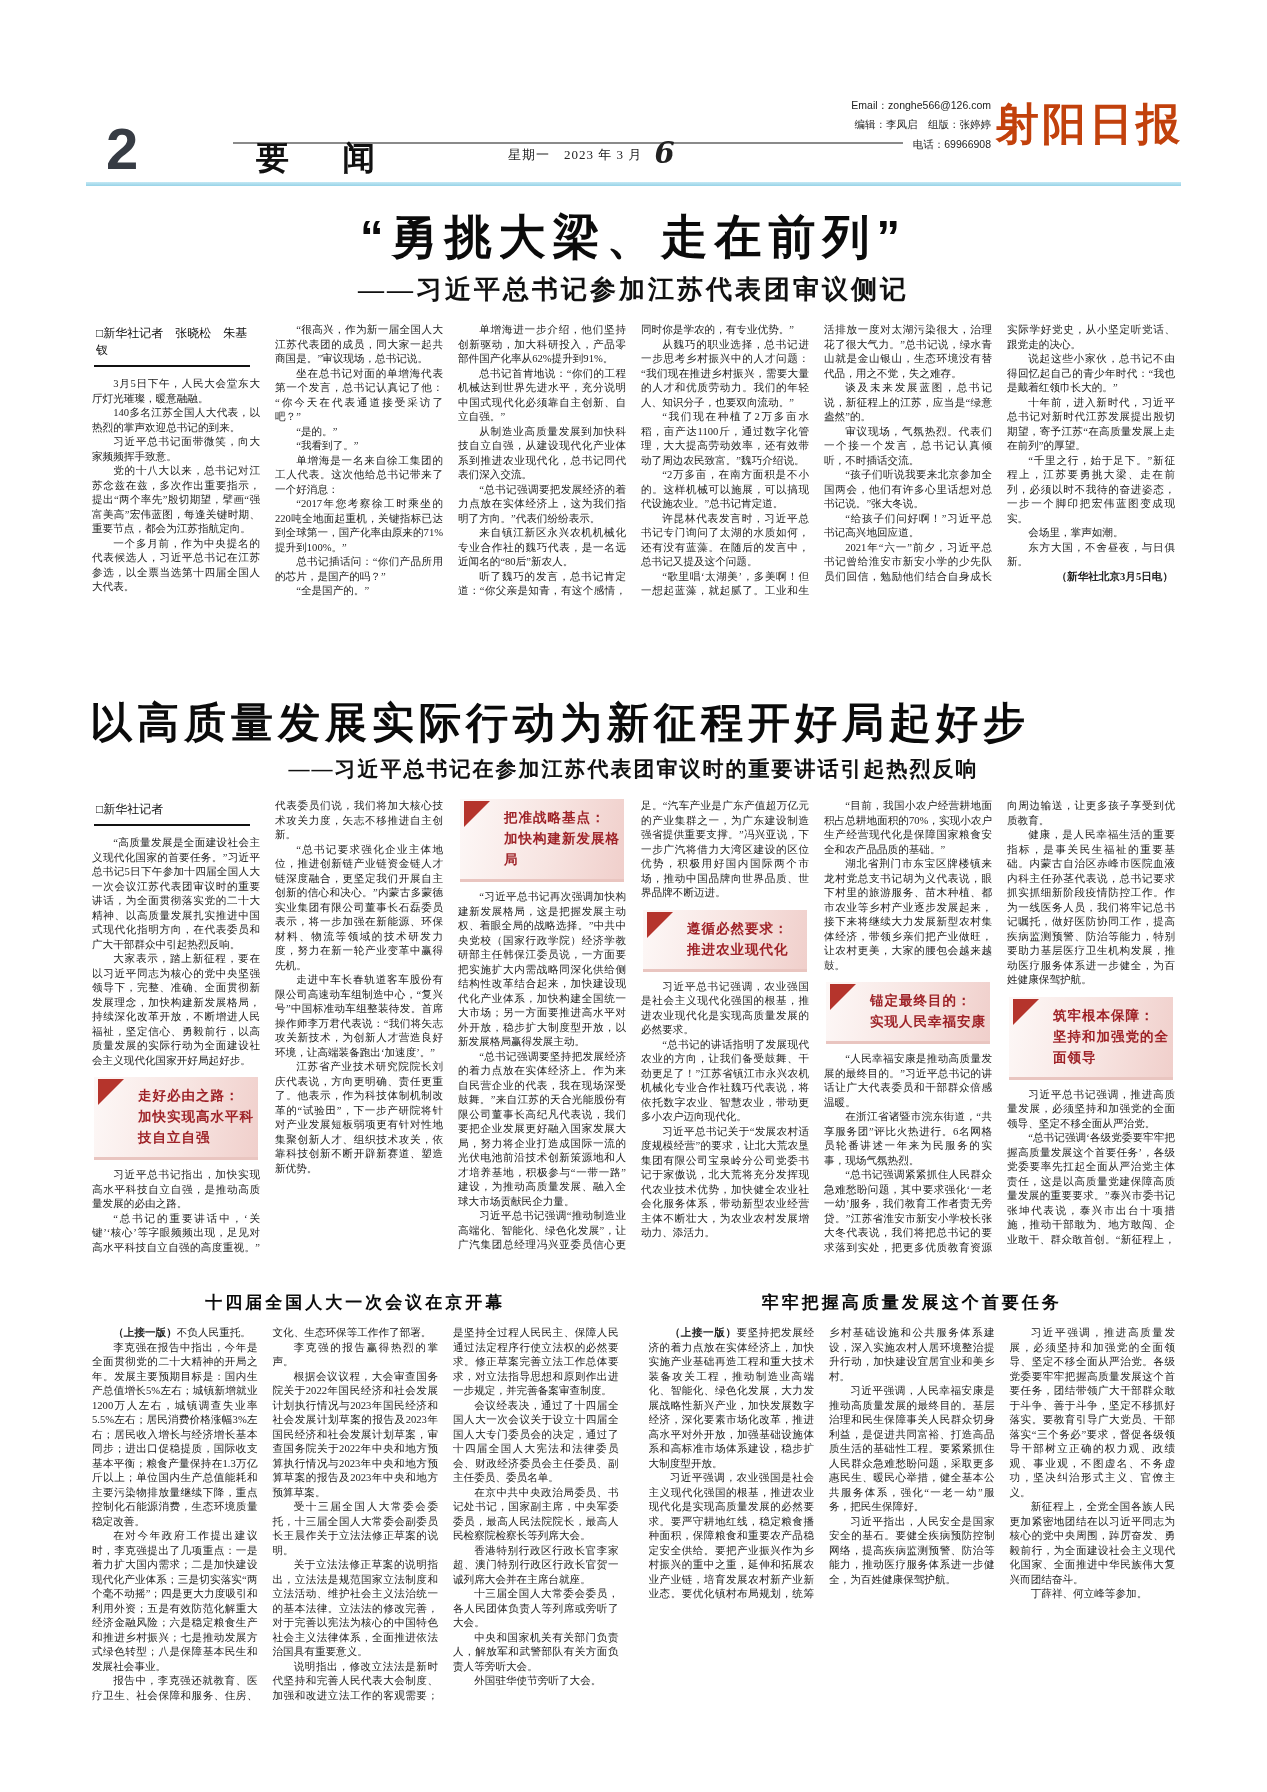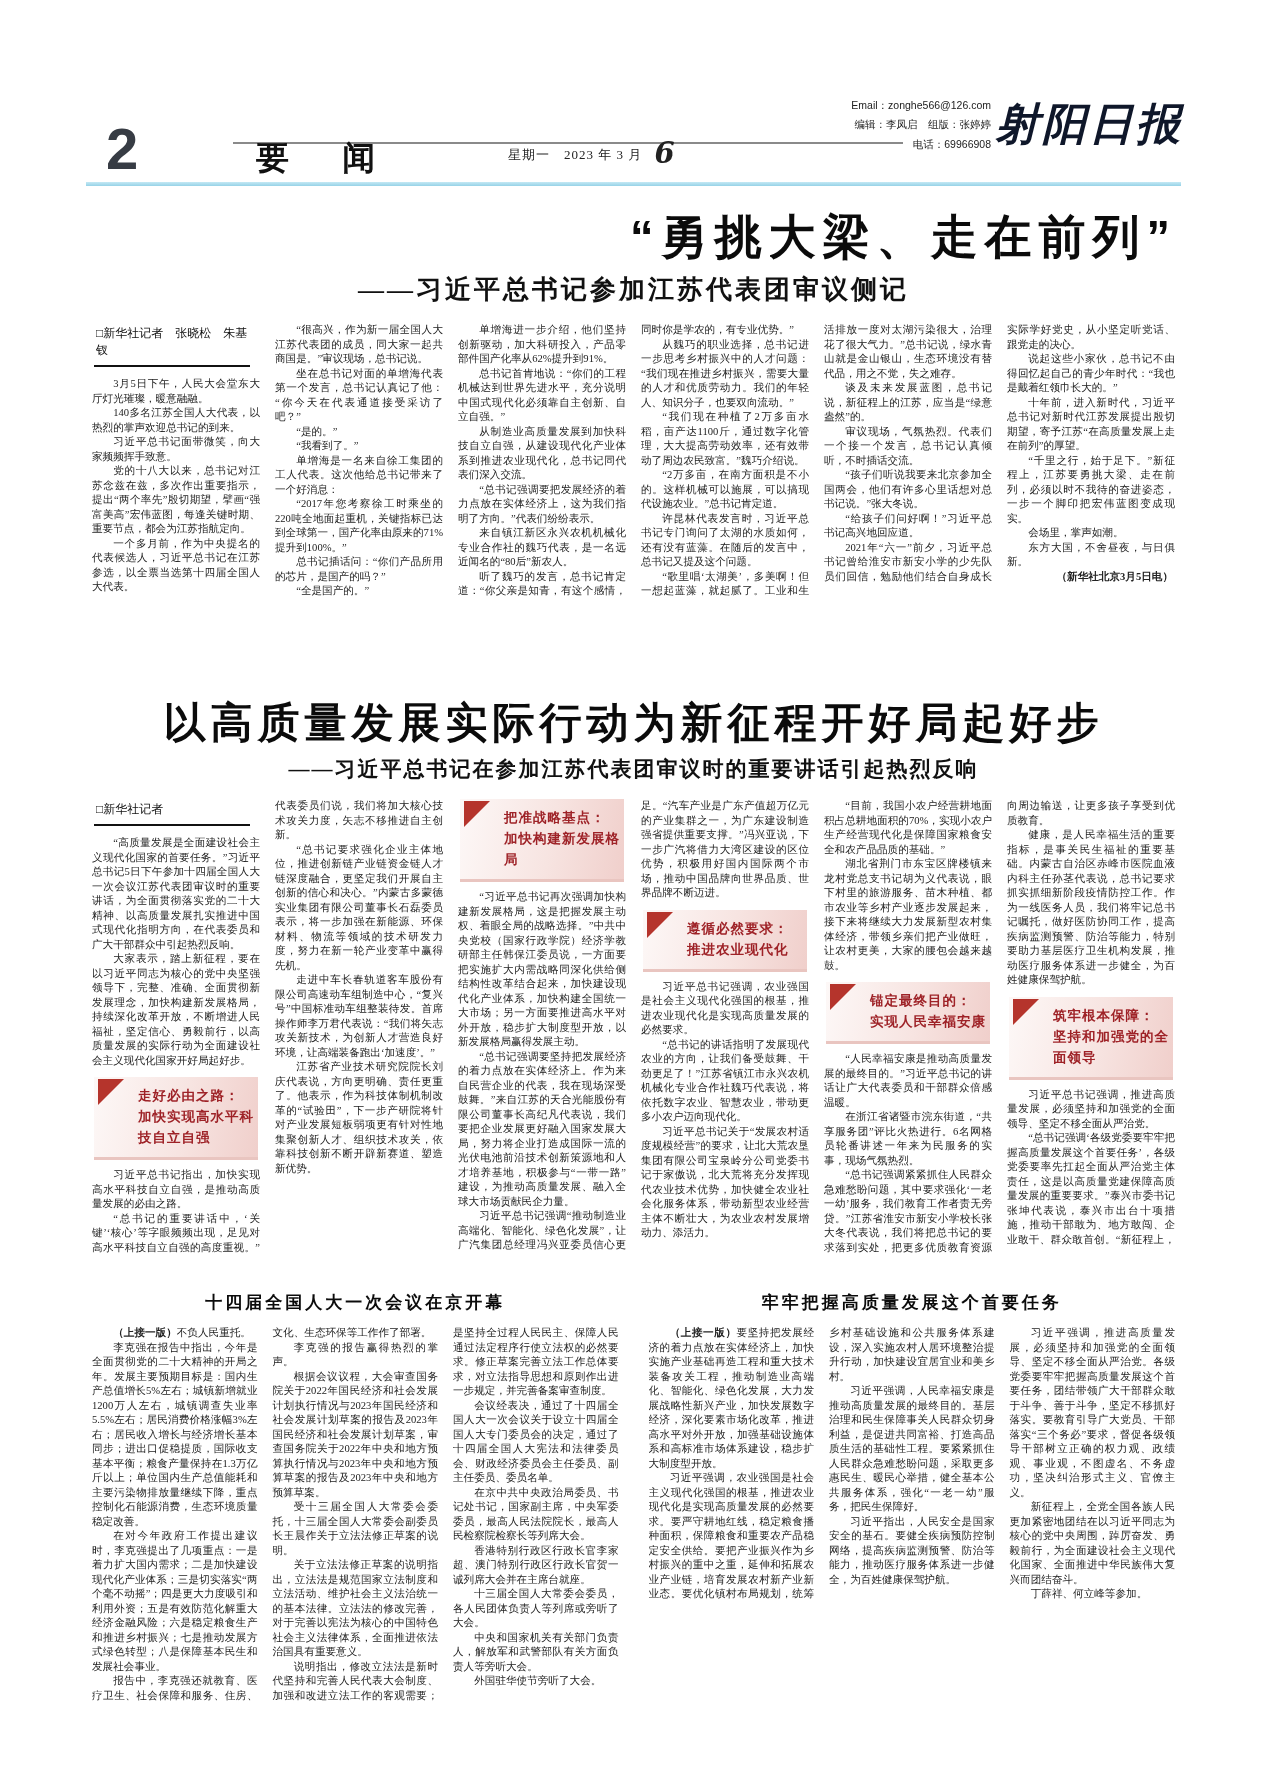--- a/index.html
+++ b/index.html
@@ -10,28 +10,28 @@
   .page-num{position:absolute;left:18px;bottom:-6px;font-family:"Liberation Sans","DejaVu Sans",sans-serif;
             font-size:58px;font-weight:900;color:#373c44;line-height:1;}
   .mast-grayline{position:absolute;left:145px;top:142px;width:670px;height:1.5px;background:#8a8a8a;}
   .section-name{position:absolute;left:168px;bottom:-2px;font-family:"Liberation Sans","DejaVu Sans",sans-serif;
             font-size:33px;font-weight:900;letter-spacing:22px;color:#111;line-height:1;}
   .date-line{position:absolute;left:420px;bottom:2px;font-size:13px;color:#222;letter-spacing:1px;}
   .date-day{font-family:"DejaVu Serif",serif;font-style:italic;font-size:29px;font-weight:bold;
             vertical-align:-4px;margin-left:8px;}
   .contact{position:absolute;right:188px;top:96px;text-align:right;font-size:10.5px;line-height:1.85;color:#222;
            font-family:"Liberation Sans","DejaVu Sans",sans-serif;}
-  .paper-name{position:absolute;right:-4px;top:102px;font-family:"DejaVu Serif",serif;font-style:italic;
-           font-weight:900;font-size:44px;color:#0f172a;letter-spacing:3px;line-height:1;}
+  .paper-name{position:absolute;right:-4px;top:102px;font-family:"DejaVu Serif",serif;
+           font-weight:900;font-size:44px;color:#c2410c;letter-spacing:3px;line-height:1;}
   .cyan-rule{margin:10px 86px 0;height:4px;background:linear-gradient(#c4e8f4,#96d2e7);}
   
-  .a1-headline{margin:24px 90px 0;text-align:right;font-family:"Liberation Sans","DejaVu Sans",sans-serif;
+  .a1-headline{margin:24px 90px 0;text-align:center;font-family:"Liberation Sans","DejaVu Sans",sans-serif;
            font-size:47px;font-weight:900;letter-spacing:7px;color:#0b0b0b;line-height:1.15;}
   .a1-subtitle{margin:8px 90px 0;text-align:center;font-size:26px;font-weight:bold;letter-spacing:3px;color:#111;}
-  .a2-headline{margin:30px 90px 0;text-align:center;font-family:"Liberation Sans","DejaVu Sans",sans-serif;
+  .a2-headline{margin:30px 90px 0;font-family:"Liberation Sans","DejaVu Sans",sans-serif;
            font-size:42px;font-weight:900;letter-spacing:5px;color:#0b0b0b;line-height:1.15;}
   .a2-subtitle{margin:8px 90px 0;text-align:center;font-size:21px;font-weight:bold;letter-spacing:2px;color:#111;}
   .b-headline{text-align:center;font-family:"Liberation Sans","DejaVu Sans",sans-serif;
            font-size:17px;font-weight:900;letter-spacing:3px;color:#0b0b0b;margin:0 0 12px;}
   
   .cols{column-gap:15px;}
   .a1-cols{margin:16px 92px 0;column-count:6;height:346px;overflow:hidden;}
   .a2-cols{margin:16px 92px 0;column-count:6;height:458px;overflow:hidden;}
   .b-cols{column-count:3;height:470px;overflow:hidden;}
   .cols p{margin:0;font-size:10.6px;line-height:1.37;text-align:justify;text-indent:2em;color:#222;}

